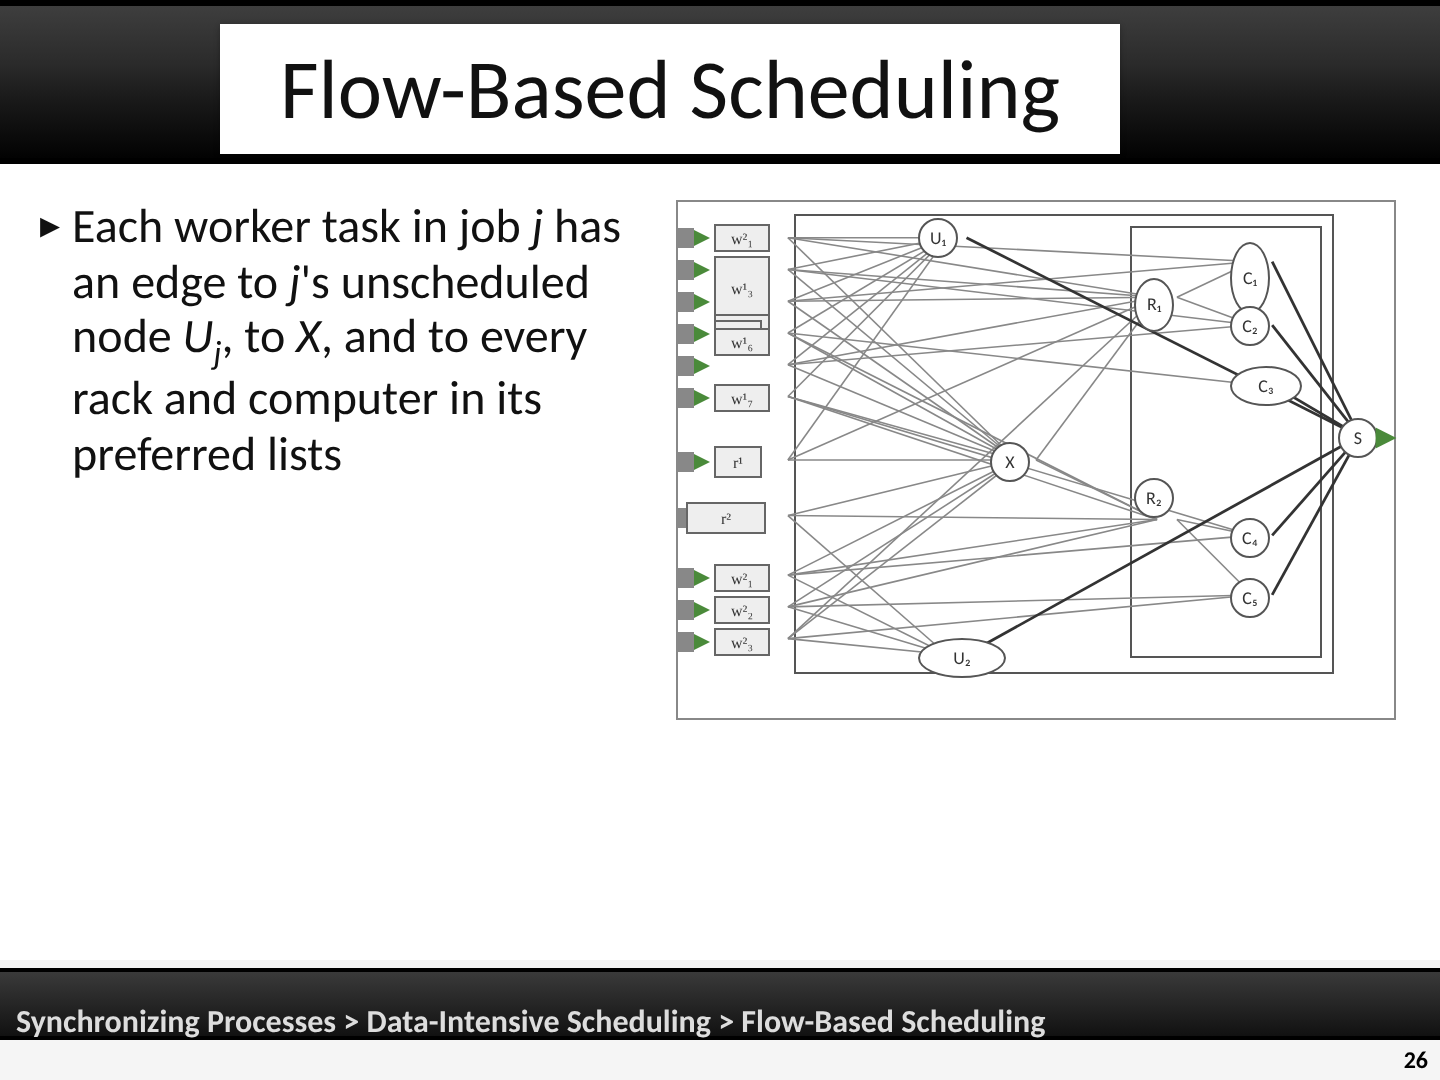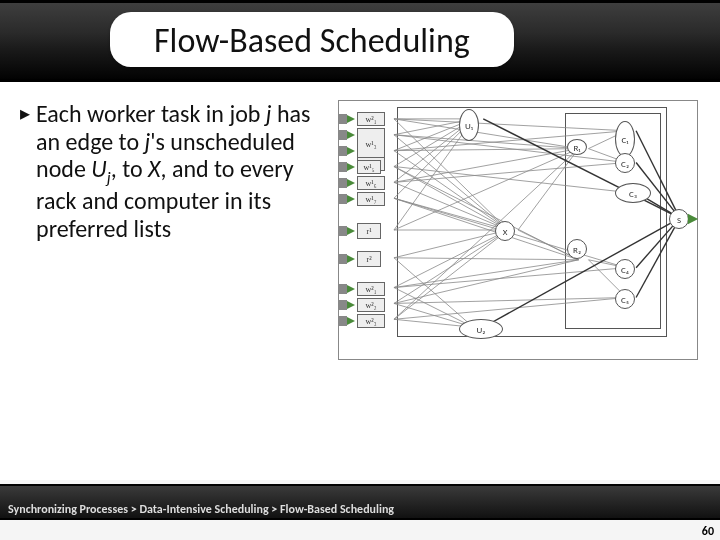--- a/index.html
+++ b/index.html
@@ -19,28 +19,27 @@
   .titlebar::before, .titlebar::after {
     content:"";
     position:absolute; left:0; right:0; height:3px;
     background: #000;
   }
   .titlebar::before{top:0}
   .titlebar::after{bottom:0}
   .title {
     color: #111;
     background: #fff;
-    font-size: 34px;
+    font-size: 42px;
     font-weight: 400;
-    padding: 8px 44px 6px;
+    padding: 8px 30px 6px;
     display:inline-block;
     margin-left: 110px;
     margin-top: 12px;
     box-shadow: 0 1px 3px rgba(0,0,0,0.3);
-    border-radius: 21px;
   }
   .content {
     background: #fff;
     height: 398px;
     padding: 18px 22px 0 20px;
     display:flex;
     gap: 8px;
   }
   .bullets {
     width: 310px;
@@ -89,21 +88,21 @@
     position:absolute;
     height:10px;width:8px;
     background:#888;
   }
   .bottombar {
     position:absolute;
     bottom:20px; left:0; right:0;
     height: 22px;
     background: linear-gradient(to bottom,#3a3a3a,#111);
     color:#ddd;
-    font-size:12px;
+    font-size:16px;
     font-weight:600;
     padding:16px 8px;
     border-top:2px solid #000;
     border-bottom:2px solid #000;
   }
   .pagenum {
     position:absolute;
     right:6px; bottom:2px;
     font-size:12px;
     font-weight:700;
@@ -206,51 +205,51 @@
       <div class="arrow-in" style="left:8px;top:30px"></div>
     <div class="box" style="left:18px;top:27px;width:28px;height:32px">w¹₃</div>
     <div class="grey-stub" style="left:0;top:45px"></div>
       <div class="arrow-in" style="left:8px;top:46px"></div>
     <div class="box" style="left:18px;top:56px;width:28px;height:14px">w¹₄</div>
     <div class="grey-stub" style="left:0;top:61px"></div>
       <div class="arrow-in" style="left:8px;top:62px"></div>
     <div class="box" style="left:18px;top:59px;width:24px;height:14px">w¹₅</div>
     <div class="grey-stub" style="left:0;top:77px"></div>
       <div class="arrow-in" style="left:8px;top:78px"></div>
-    <div class="box" style="left:18px;top:75px;width:28px;height:14px">w¹₆</div>
+    <div class="box" style="left:18px;top:63px;width:28px;height:14px">w¹₆</div>
     <div class="grey-stub" style="left:0;top:93px"></div>
       <div class="arrow-in" style="left:8px;top:94px"></div>
     <div class="box" style="left:18px;top:91px;width:28px;height:14px">w¹₇</div>
 
     <div class="grey-stub" style="left:0;top:125px"></div>
       <div class="arrow-in" style="left:8px;top:126px"></div>
     <div class="box" style="left:18px;top:122px;width:24px;height:16px">r¹</div>
     <div class="grey-stub" style="left:0;top:153px"></div>
       <div class="arrow-in" style="left:8px;top:154px"></div>
-    <div class="box" style="left:18px;top:150px;width:24px;height:16px">r²</div>
+    <div class="box" style="left:4px;top:150px;width:40px;height:16px">r²</div>
 
     <div class="grey-stub" style="left:0;top:183px"></div>
       <div class="arrow-in" style="left:8px;top:184px"></div>
     <div class="box" style="left:18px;top:181px;width:28px;height:14px">w²₁</div>
     <div class="grey-stub" style="left:0;top:199px"></div>
       <div class="arrow-in" style="left:8px;top:200px"></div>
     <div class="box" style="left:18px;top:197px;width:28px;height:14px">w²₂</div>
     <div class="grey-stub" style="left:0;top:215px"></div>
       <div class="arrow-in" style="left:8px;top:216px"></div>
     <div class="box" style="left:18px;top:213px;width:28px;height:14px">w²₃</div>
 
-    <div class="node" style="left:120px;top:8px;width:20px;height:32px">U₁</div>
+    <div class="node" style="left:120px;top:8px;width:20px;height:20px">U₁</div>
     <div class="node" style="left:120px;top:218px;width:44px;height:20px">U₂</div>
     <div class="node" style="left:156px;top:120px;width:20px;height:20px">X</div>
-    <div class="node" style="left:228px;top:38px;width:20px;height:16px">R₁</div>
+    <div class="node" style="left:228px;top:38px;width:20px;height:27px">R₁</div>
     <div class="node" style="left:228px;top:138px;width:20px;height:20px">R₂</div>
     <div class="node" style="left:276px;top:20px;width:20px;height:36px">C₁</div>
     <div class="node" style="left:276px;top:52px;width:20px;height:20px">C₂</div>
     <div class="node" style="left:276px;top:82px;width:36px;height:20px">C₃</div>
     <div class="node" style="left:276px;top:158px;width:20px;height:20px">C₄</div>
     <div class="node" style="left:276px;top:188px;width:20px;height:20px">C₅</div>
     <div class="node" style="left:330px;top:108px;width:20px;height:20px">S</div>
     <div class="arrow-in" style="left:350px;top:114px;border-left-color:#4a8a3a;transform:scale(1.3)"></div>
   </div>
 </div>
 
 <div class="bottombar">Synchronizing Processes &gt; Data-Intensive Scheduling &gt; Flow-Based Scheduling</div>
-<div class="pagenum">60</div>
+<div class="pagenum">26</div>
 
 </body></html>

